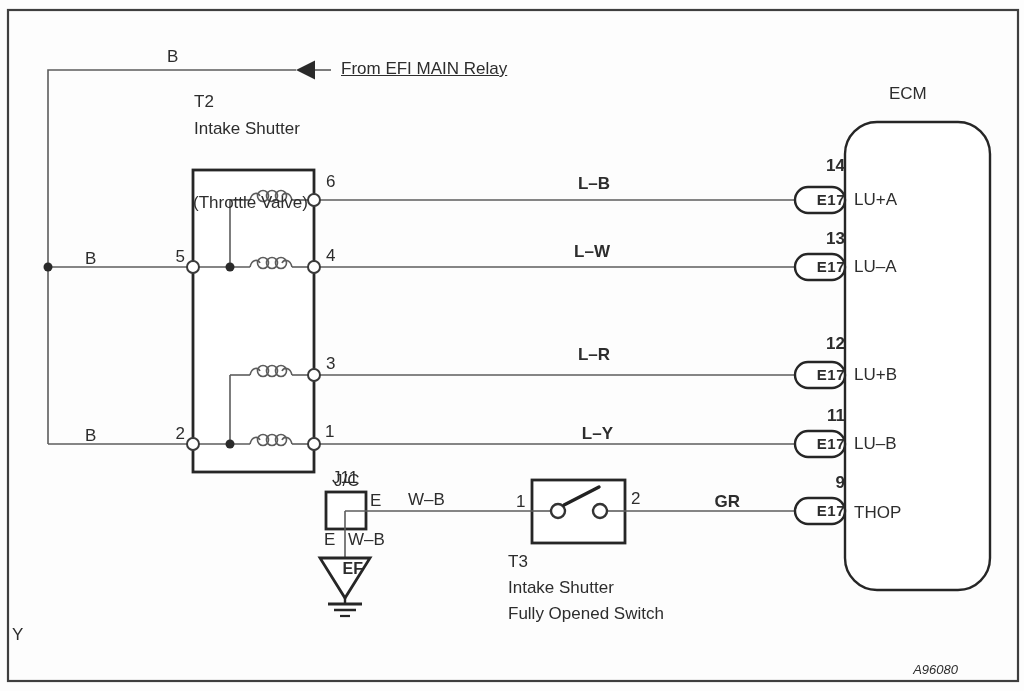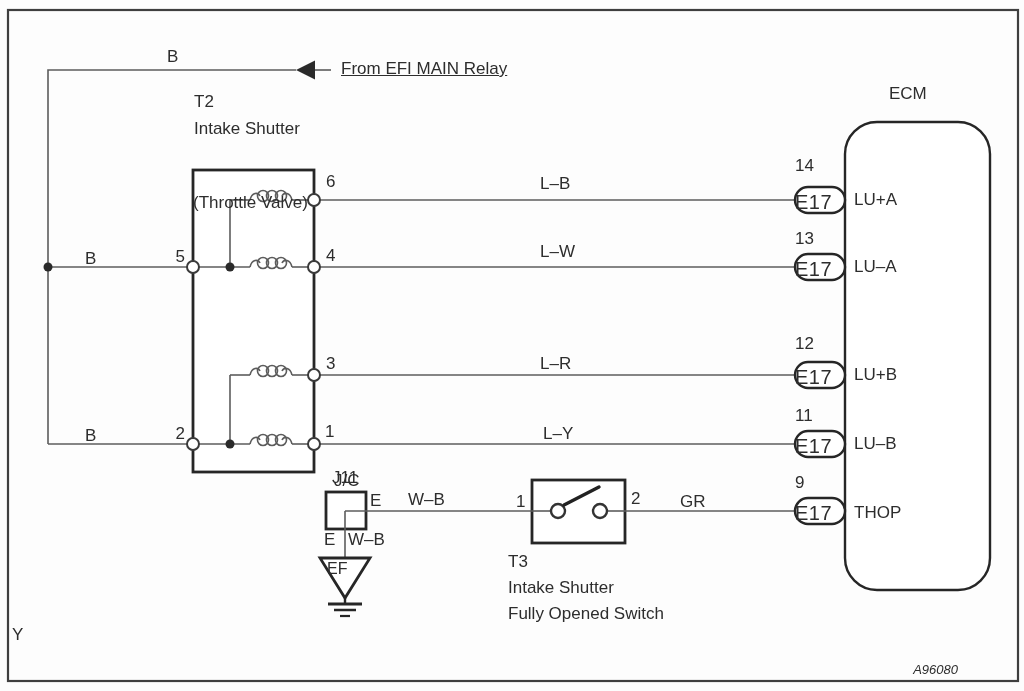--- a/index.html
+++ b/index.html
@@ -2,24 +2,24 @@
 <html><head>
 <meta charset="utf-8">
 <style>
   html,body{margin:0;padding:0;background:#ffffff;}
   #stage{
     position:relative;width:1024px;height:691px;background:#fdfdfd;
     font-family:"Liberation Sans",sans-serif;color:#2d2d2d;overflow:hidden;
   }
   #wiring{position:absolute;left:0;top:0;}
   .lbl{position:absolute;font-size:17px;line-height:1;white-space:nowrap;}
-  .ctr{text-align:left;}
+  .ctr{text-align:right;font-weight:bold;}
   .rgt{text-align:right;}
   .sm{font-size:13px;}
-  .e17{font-size:20px;letter-spacing:0.5px;}
+  .e17{font-size:15px;letter-spacing:0.5px;}
   .ef{font-size:16px;}
 </style>
 </head>
 <body>
 
 <div id="stage">
 
   <svg id="wiring" width="1024" height="691" viewBox="0 0 1024 691">
     <defs>
       <g id="coil" fill="none">
@@ -127,21 +127,21 @@
   <div class="lbl" style="left:326px;top:355px;">3</div>
   <div class="lbl" style="left:325px;top:423px;">1</div>
   <div class="lbl rgt" style="left:159px;top:248px;width:26px;">5</div>
   <div class="lbl rgt" style="left:159px;top:425px;width:26px;">2</div>
 
   <div class="lbl" style="left:85px;top:250px;">B</div>
   <div class="lbl" style="left:85px;top:427px;">B</div>
 
   <div class="lbl ctr" style="left:540px;top:175px;width:70px;">L–B</div>
   <div class="lbl ctr" style="left:540px;top:243px;width:70px;">L–W</div>
-  <div class="lbl ctr" style="left:540px;top:355px;width:70px;">L–R</div>
+  <div class="lbl ctr" style="left:540px;top:346px;width:70px;">L–R</div>
   <div class="lbl ctr" style="left:543px;top:425px;width:70px;">L–Y</div>
   <div class="lbl ctr" style="left:680px;top:493px;width:60px;">GR</div>
 
   <div class="lbl" style="left:332px;top:447px;margin-top:22px;">J11</div>
   <div class="lbl" style="left:334px;top:472px;">J/C</div>
   <div class="lbl" style="left:370px;top:492px;">E</div>
   <div class="lbl" style="left:408px;top:491px;">W–B</div>
   <div class="lbl" style="left:324px;top:531px;">E</div>
   <div class="lbl" style="left:348px;top:531px;">W–B</div>
   <div class="lbl ctr ef" style="left:327px;top:561px;width:36px;">EF</div>

